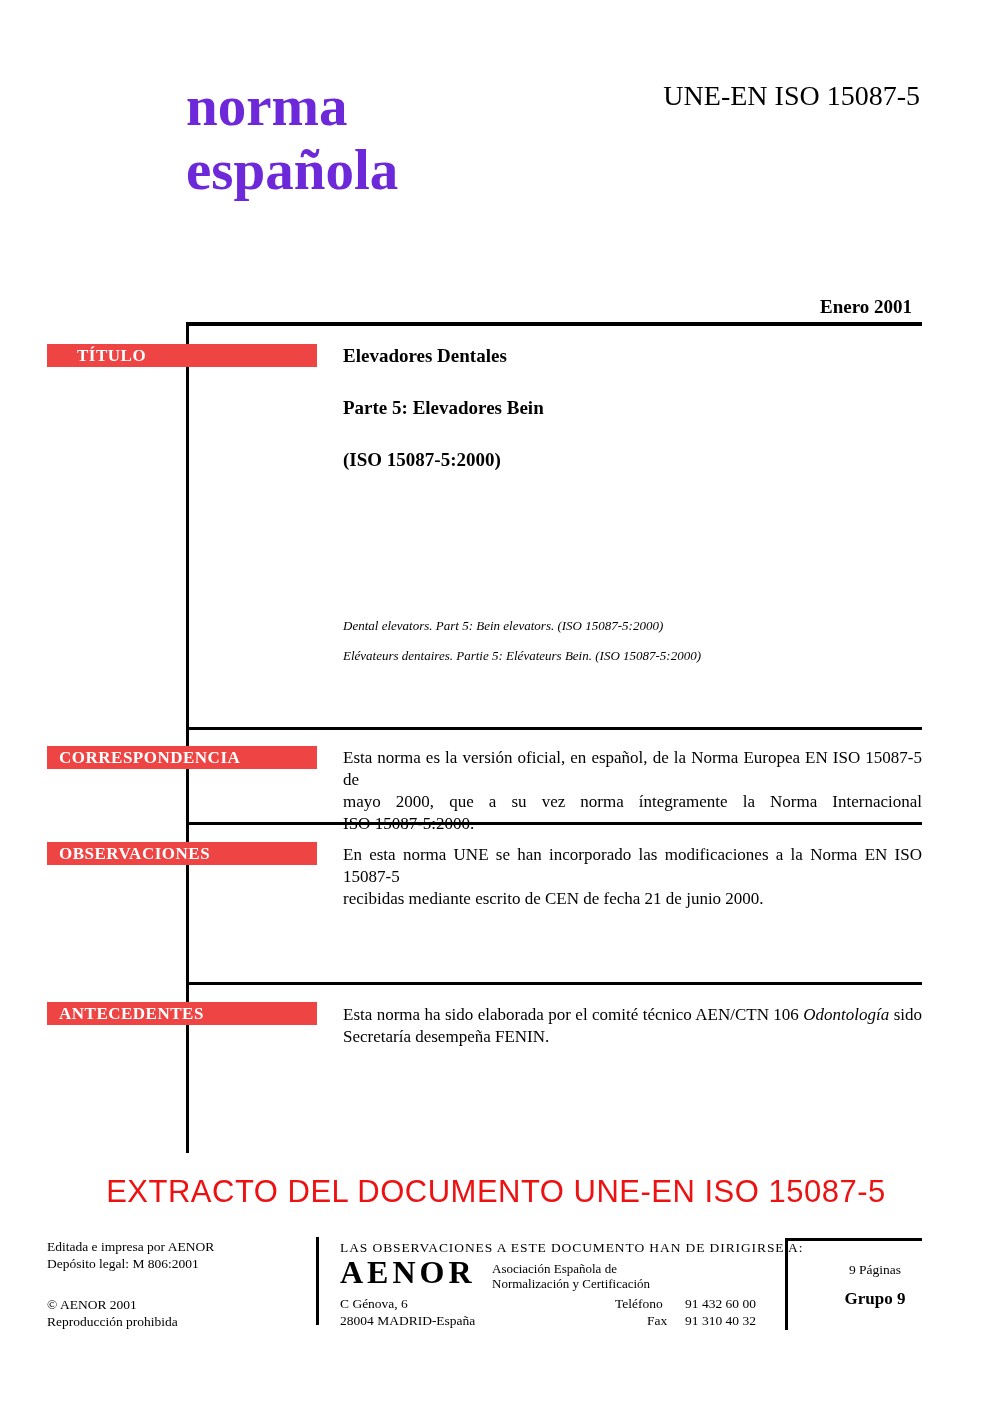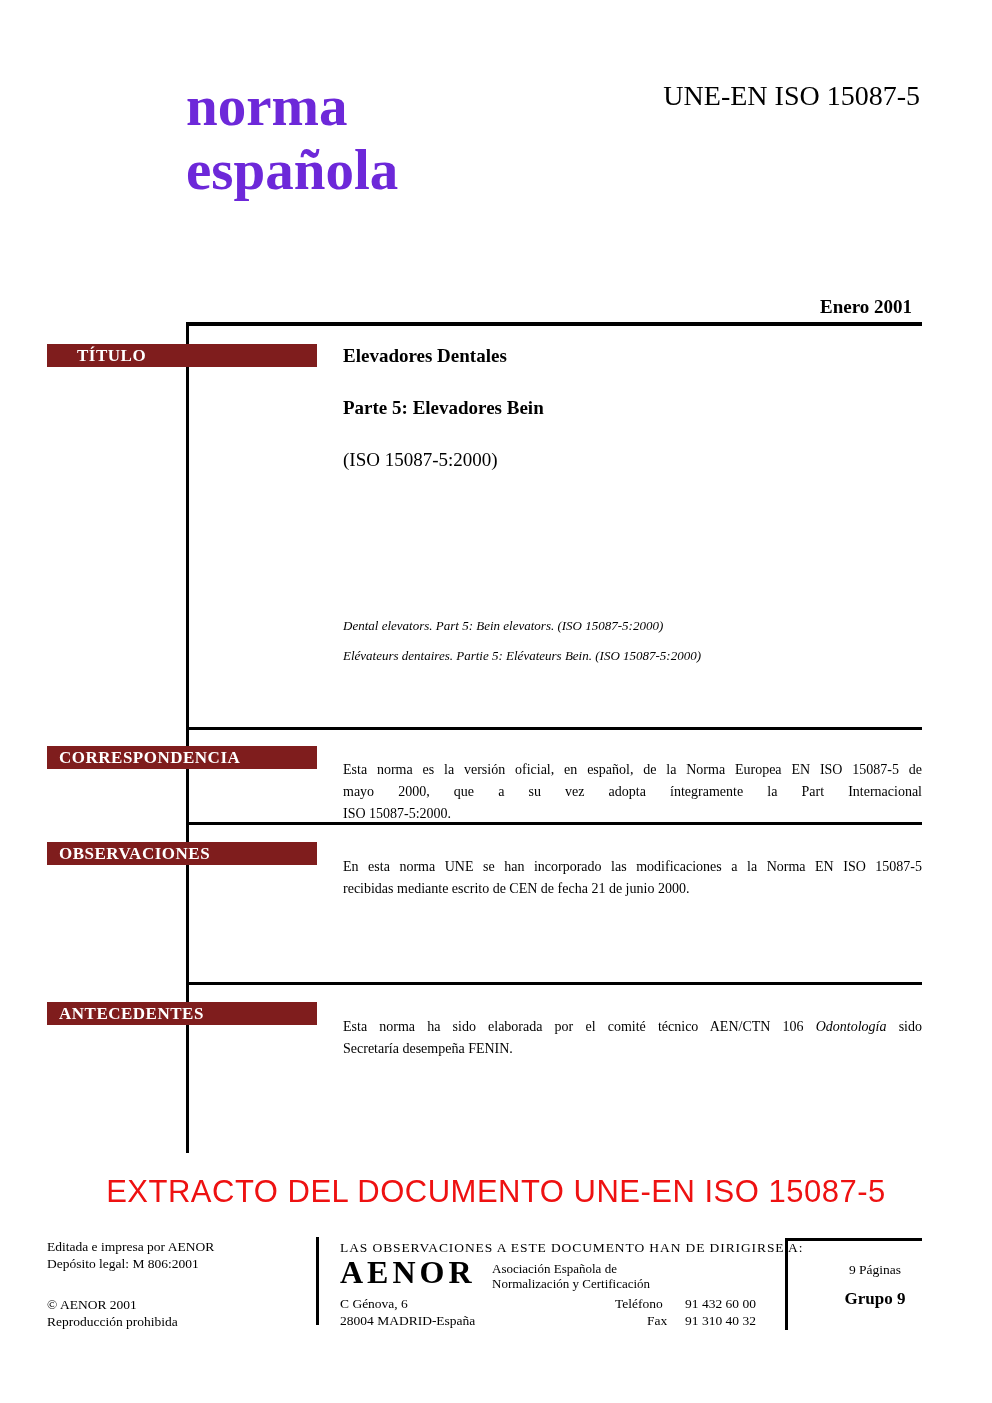--- a/index.html
+++ b/index.html
@@ -21,39 +21,39 @@
 
   
   .rule{background:#000;}
   .rule-top{left:186px;top:322px;width:736px;height:4px;}
   .rule-v{left:186px;top:322px;width:3px;height:831px;}
   .rule-corr{left:186px;top:727px;width:736px;height:3px;}
   .rule-obs{left:186px;top:822px;width:736px;height:3px;}
   .rule-ant{left:186px;top:982px;width:736px;height:3px;}
 
   
-  .label-box{left:47px;width:270px;height:23px;background:#7f1d1d;color:#fff;
+  .label-box{left:47px;width:270px;height:23px;background:#ef4444;color:#fff;
              font-weight:bold;font-size:17px;line-height:23px;
              padding-left:12px;box-sizing:border-box;letter-spacing:0.5px;}
   .label-titulo{top:344px;padding-left:30px;}
   .label-corr{top:746px;}
   .label-obs{top:842px;}
   .label-ant{top:1002px;}
 
   
   .title-line{left:343px;font-size:19px;font-weight:bold;}
   .t1{top:345px;}
   .t2{top:397px;}
-  .t3{top:449px;font-weight:normal;}
+  .t3{top:449px;font-weight:bold;}
   .translation{left:343px;font-size:13px;font-style:italic;}
   .tr1{top:618px;}
   .tr2{top:648px;}
 
   
-  .para{left:343px;width:579px;font-size:14px;line-height:22px;margin-top:12px;}
+  .para{left:343px;width:579px;font-size:17px;line-height:22px;}
   .p-corr{top:747px;}
   .p-obs{top:844px;}
   .p-ant{top:1004px;}
   .jline{text-align:justify;text-align-last:justify;}
   .ital{font-style:italic;}
 
   
   .banner{left:0;top:1174px;width:992px;text-align:center;
           font-family:"Liberation Sans",sans-serif;font-size:31px;
           letter-spacing:0.5px;}
@@ -104,21 +104,21 @@
   <div class="abs label-box label-ant">ANTECEDENTES</div>
 
   <div class="abs title-line t1">Elevadores Dentales</div>
   <div class="abs title-line t2">Parte 5: Elevadores Bein</div>
   <div class="abs title-line t3">(ISO 15087-5:2000)</div>
   <div class="abs translation tr1">Dental elevators. Part 5: Bein elevators. (ISO 15087-5:2000)</div>
   <div class="abs translation tr2">Elévateurs dentaires. Partie 5: Elévateurs Bein. (ISO 15087-5:2000)</div>
 
   <div class="abs para p-corr">
     <div class="jline">Esta norma es la versión oficial, en español, de la Norma Europea EN ISO 15087-5 de</div>
-    <div class="jline">mayo 2000, que a su vez adopta íntegramente la Part Internacional</div>
+    <div class="jline">mayo 2000, que a su vez norma íntegramente la Norma Internacional</div>
     <div>ISO 15087-5:2000.</div>
   </div>
 
   <div class="abs para p-obs">
     <div class="jline">En esta norma UNE se han incorporado las modificaciones a la Norma EN ISO 15087-5</div>
     <div>recibidas mediante escrito de CEN de fecha 21 de junio 2000.</div>
   </div>
 
   <div class="abs para p-ant">
     <div class="jline"><span>Esta norma ha sido elaborada por el comité técnico AEN/CTN 106</span> <span class="ital">Odontología</span> <span>sido</span></div>

